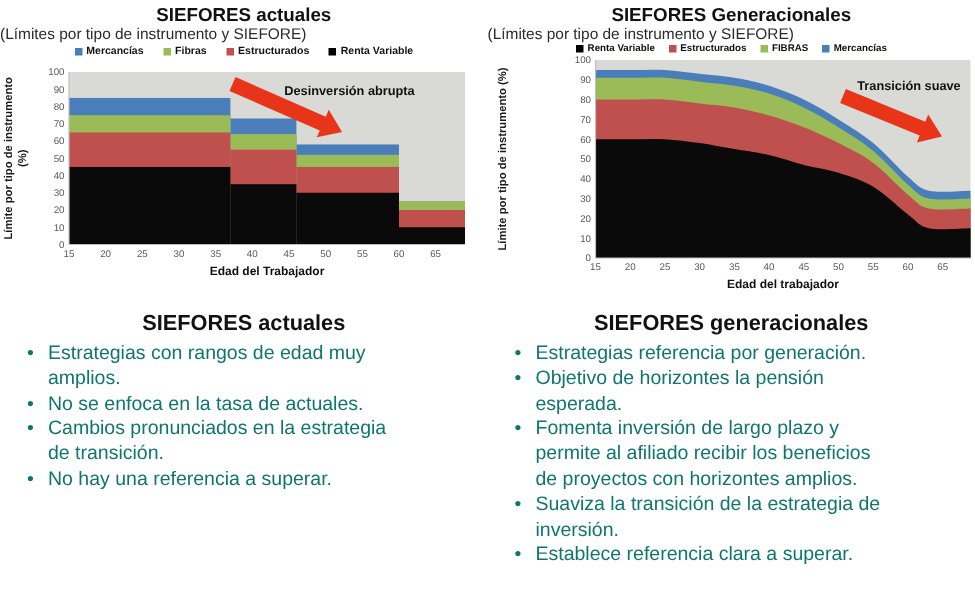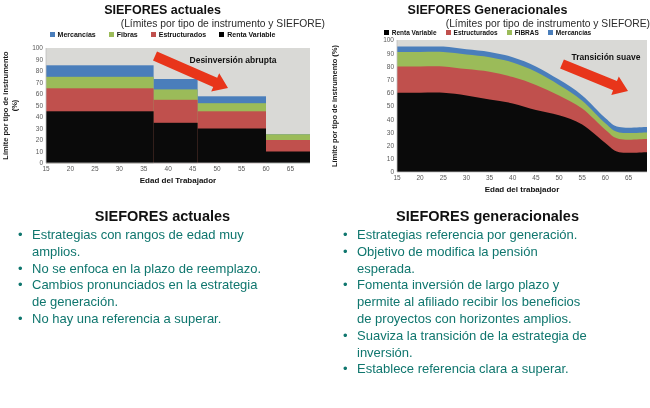--- a/index.html
+++ b/index.html
@@ -1,20 +1,20 @@
 <!DOCTYPE html>
 <html><head>
 <meta charset="utf-8">
 <style>
   html,body{margin:0;padding:0;background:#fff;}
   body{width:650px;height:408px;font-family:"Liberation Sans",sans-serif;color:#1f1f1f;overflow:hidden;}
   .canvas{width:650px;height:408px;display:grid;grid-template-columns:325px 325px;grid-template-rows:200px 208px;}
   .chart-panel{position:relative;}
   .chart-title{position:absolute;top:3px;left:0;width:100%;text-align:center;font-weight:bold;font-size:12.5px;color:#111;}
-  .chart-subtitle{position:absolute;top:18px;left:0;width:100%;text-align:right;font-size:10.3px;color:#2b2b2b;}
+  .chart-subtitle{position:absolute;top:18px;left:0;width:100%;text-align:left;font-size:10.3px;color:#2b2b2b;}
   .legend{position:absolute;left:0;width:100%;display:flex;justify-content:center;align-items:center;font-weight:bold;color:#111;}
   .legend-0{top:31px;gap:13px;font-size:7px;}
   .legend-1{top:29px;gap:9px;font-size:6.5px;}
   .lg-item{display:flex;align-items:center;gap:3px;white-space:nowrap;}
   .sw{width:5px;height:5px;display:inline-block;}
   .chart-svg{position:absolute;left:0;}
   .chart-svg-0{top:44px;}
   .chart-svg-1{top:36px;}
   .text-panel{padding:8px 8px 0 8px;}
   .text-panel h3{margin:0 0 3px 0;text-align:center;font-size:14.5px;font-weight:bold;color:#111;}
@@ -154,32 +154,32 @@
         <polygon points="235.1,32.6 288.1,54.3 286.3,59.0 303.0,55.0 293.8,40.4 291.9,45.1 238.9,23.4" fill="#e8351a"></polygon>
         <text x="281" y="24" text-anchor="middle" font-size="8.5" font-weight="bold" fill="#111">Transición suave</text>
       </svg>
   </section>
 
   <section class="text-panel">
     <h3>SIEFORES actuales</h3>
     <ul class="bullets">
         <li>Estrategias con rangos de edad muy
 amplios.</li>
-        <li>No se enfoca en la plazo de reemplazo.</li>
+        <li>No se enfoca en la tasa de actuales.</li>
         <li>Cambios pronunciados en la estrategia
-de generación.</li>
+de transición.</li>
         <li>No hay una referencia a superar.</li>
       </ul>
   </section>
 
   <section class="text-panel">
     <h3>SIEFORES generacionales</h3>
     <ul class="bullets">
         <li>Estrategias referencia por generación.</li>
-        <li>Objetivo de modifica la pensión
+        <li>Objetivo de horizontes la pensión
 esperada.</li>
         <li>Fomenta inversión de largo plazo y
 permite al afiliado recibir los beneficios
 de proyectos con horizontes amplios.</li>
         <li>Suaviza la transición de la estrategia de
 inversión.</li>
         <li>Establece referencia clara a superar.</li>
       </ul>
   </section>
 

